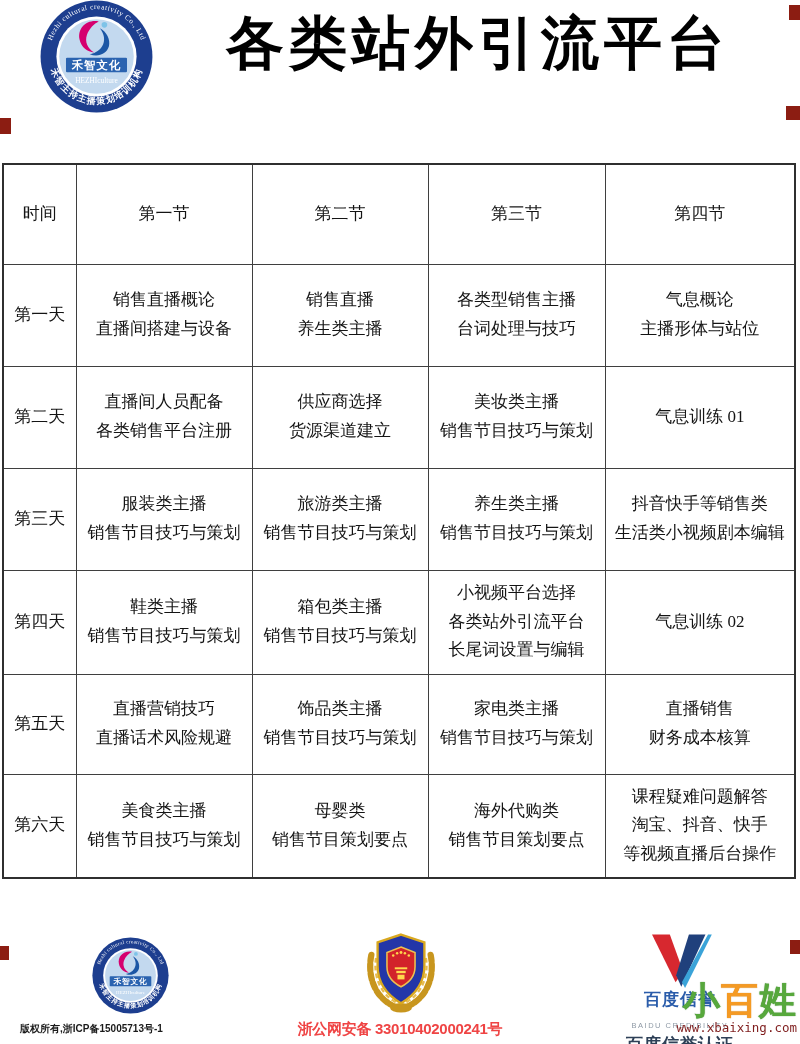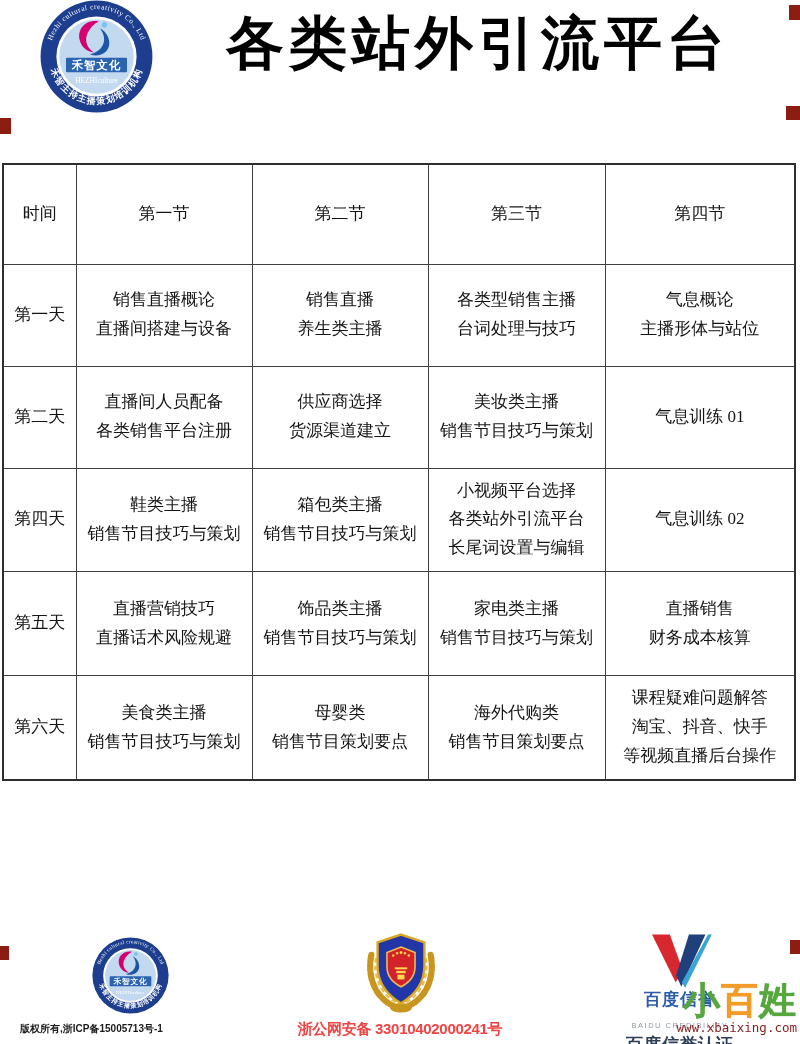--- a/index.html
+++ b/index.html
@@ -120,20 +120,31 @@
         <td>第二天</td>
         <td>直播间人员配备
 各类销售平台注册</td>
         <td>供应商选择
 货源渠道建立</td>
         <td>美妆类主播
 销售节目技巧与策划</td>
         <td>气息训练 01</td>
       </tr>
       <tr>
+        <td>第三天</td>
+        <td>服装类主播
+销售节目技巧与策划</td>
+        <td>旅游类主播
+销售节目技巧与策划</td>
+        <td>养生类主播
+销售节目技巧与策划</td>
+        <td>抖音快手等销售类
+生活类小视频剧本编辑</td>
+      </tr>
+      <tr>
         <td>第四天</td>
         <td>鞋类主播
 销售节目技巧与策划</td>
         <td>箱包类主播
 销售节目技巧与策划</td>
         <td>小视频平台选择
 各类站外引流平台
 长尾词设置与编辑</td>
         <td>气息训练 02</td>
       </tr>

